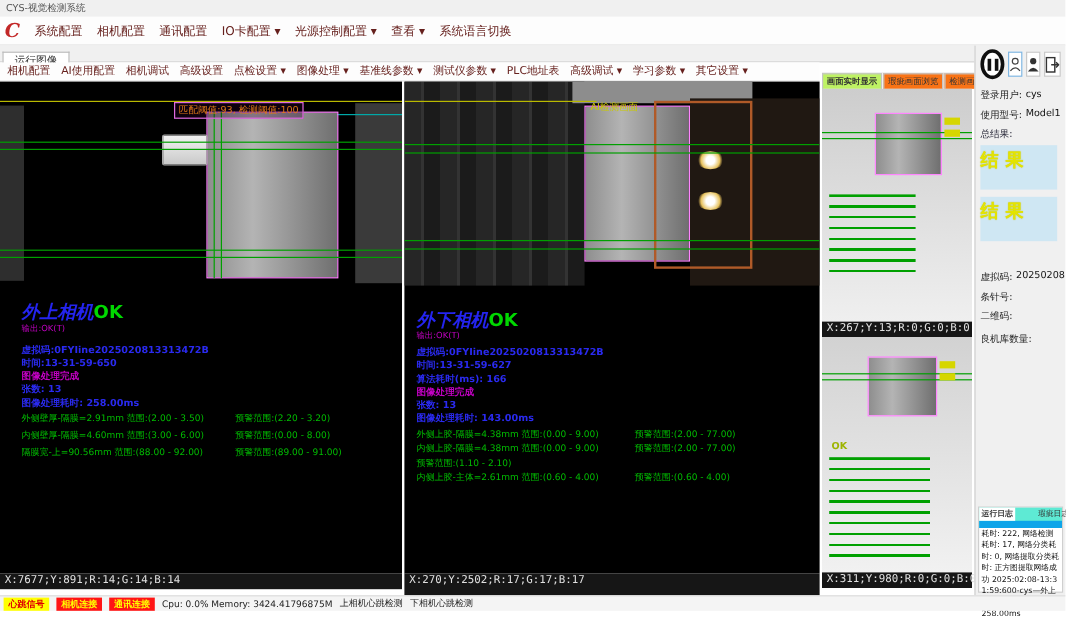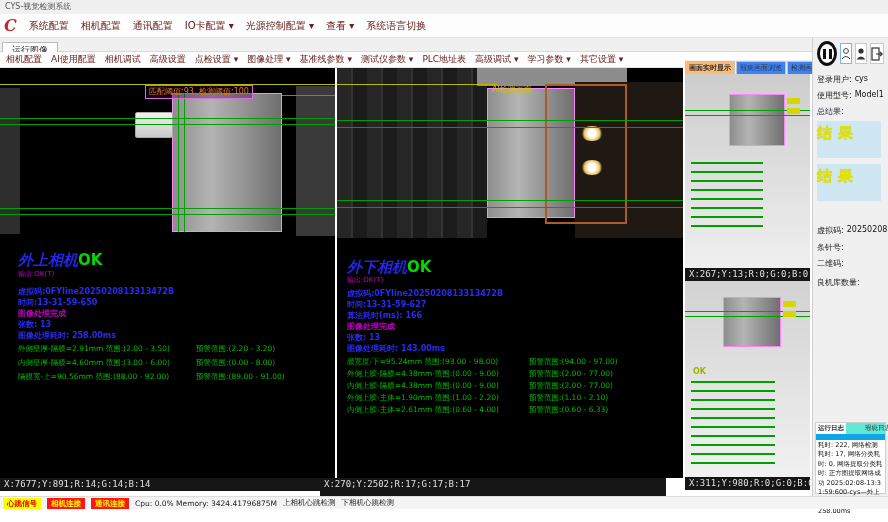--- a/index.html
+++ b/index.html
@@ -19,21 +19,21 @@
   .tool-item{font-size:9px}
 
   
   .cam{background:#000;overflow:hidden}
   .cam-left{left:0;top:68px;width:335px;height:410px}
   .cam-mid{left:337px;top:68px;width:346px;height:410px}
   .cam-rt{left:685px;top:74px;width:125px;height:194px;background:linear-gradient(#cdcdcd,#efefef)}
   .cam-rb{left:685px;top:281px;width:125px;height:196px;background:linear-gradient(#d2d2d2,#f1f1f1)}
   .coordbar{background:#161616;color:#e0e0e0;font-family:"DejaVu Sans Mono",monospace;font-size:9px;line-height:13px;padding-left:4px}
   .coord-left{left:0;top:478px;width:335px;height:13px}
-  .coord-mid{left:320px;top:478px;width:346px;height:29px}
+  .coord-mid{left:337px;top:478px;width:346px;height:29px}
   .coord-rt{left:685px;top:268px;width:125px;height:13px}
   .coord-rb{left:685px;top:477px;width:125px;height:13px}
 
   
   .hline{position:absolute;height:1px;background:#00a000}
   .yline{position:absolute;height:1px;background:#b9b900}
   .tline{position:absolute;height:1px;background:#00a8a8}
   .vline{position:absolute;width:1px;background:#00a000}
   .product{position:absolute;border:1px solid #ff85ff;background:linear-gradient(90deg,#8e8e8e,#b4b4b4 35%,#9a9a9a 60%,#6f6f6f)}
   .sideband{position:absolute;background:#2e2e2e}
@@ -56,22 +56,22 @@
   .mrows{position:absolute;display:flex;flex-direction:column}
   .mrow{display:flex;font-size:7.5px;color:#00bb00;white-space:nowrap}
   .cam-left .mrow{height:14px}
   .cam-mid .mrow{height:12px}
   .mrow .ml{width:178px}
   .cam-mid .mrow .ml{width:182px}
   .ok-small{position:absolute;color:#9db400;font-size:8px;font-weight:bold}
 
   
   .rtabs{left:685px;top:60px;width:127px;height:14px;display:flex;gap:1px;background:#f0f0f0;align-items:flex-end}
-  .rtab{font-size:7px;padding:1px 3px;color:#333;background:#3b82f6;border:1px solid #c5c5c5;border-bottom:none;white-space:nowrap}
-  .rtab.sel{background:#fdba74;font-weight:bold}
+  .rtab{font-size:7px;padding:1px 3px;color:#333;background:#f97316;border:1px solid #c5c5c5;border-bottom:none;white-space:nowrap}
+  .rtab.sel{background:#bef264;font-weight:bold}
 
   
   .side{left:812px;top:38px;width:76px;height:458px;background:#f0f0f0;border-left:1px solid #d0d0d0;padding:3px 4px;font-size:8px}
   .btnrow{display:flex;align-items:center;gap:3px;margin-bottom:8px}
   .pausebtn{width:25px;height:25px;border:3px solid #101010;border-radius:50%;background:#fff;display:flex;align-items:center;justify-content:center;gap:3px}
   .pausebtn i{display:block;width:3px;height:10px;background:#101010}
   .sqbtn{width:15px;height:21px;background:#fff;border:1px solid #c9c9c9;display:flex;align-items:center;justify-content:center}
   .sqbtn.sel{border:1px solid #7fb6e2}
   .fieldrow{display:flex;margin-bottom:5px;white-space:nowrap}
   .fieldrow .lab{color:#222}
@@ -201,38 +201,33 @@
     <div class="substat" style="left:10px;top:207px">输出:OK(T)</div>
     <div class="iline blue" style="left:10px;top:220px">虚拟码:0FYIine2025020813313472B</div>
     <div class="iline blue" style="left:10px;top:231px">时间:13-31-59-627</div>
     <div class="iline blue" style="left:10px;top:242px">算法耗时(ms): 166</div>
     <div class="iline mag" style="left:10px;top:253px">图像处理完成</div>
     <div class="iline blue" style="left:10px;top:264px">张数: 13</div>
     <div class="iline blue" style="left:10px;top:275px">图像处理耗时: 143.00ms</div>
 
     <div class="mrows" style="left:10px;top:289px">
       <div class="mrow">
-          <span class="ml">膜宽度-下=95.24mm 范围:(93.00 - 98.00)</span>
-          <span>预警范围:(94.00 - 97.00)</span>
-        </div>
-      <div class="mrow">
           <span class="ml">外侧上胶-隔膜=4.38mm 范围:(0.00 - 9.00)</span>
           <span>预警范围:(2.00 - 77.00)</span>
         </div>
       <div class="mrow">
           <span class="ml">内侧上胶-隔膜=4.38mm 范围:(0.00 - 9.00)</span>
           <span>预警范围:(2.00 - 77.00)</span>
         </div>
       <div class="mrow">
-          <span class="ml">外侧上胶-主体=1.90mm 范围:(1.00 - 2.20)</span>
           <span>预警范围:(1.10 - 2.10)</span>
         </div>
       <div class="mrow">
           <span class="ml">内侧上胶-主体=2.61mm 范围:(0.60 - 4.00)</span>
-          <span>预警范围:(0.60 - 6.33)</span>
+          <span>预警范围:(0.60 - 4.00)</span>
         </div>
     </div>
   </div>
   <div class="abs coordbar coord-mid">X:270;Y:2502;R:17;G:17;B:17</div>
 
   <div class="abs cam-rt">
     <div class="product" style="left:44px;top:20px;width:56px;height:52px"></div>
     <div class="hline" style="left:0;top:36px;width:125px"></div>
     <div class="hline" style="left:0;top:41px;width:125px"></div>
     <div class="tinytag" style="left:102px;top:24px"></div>

